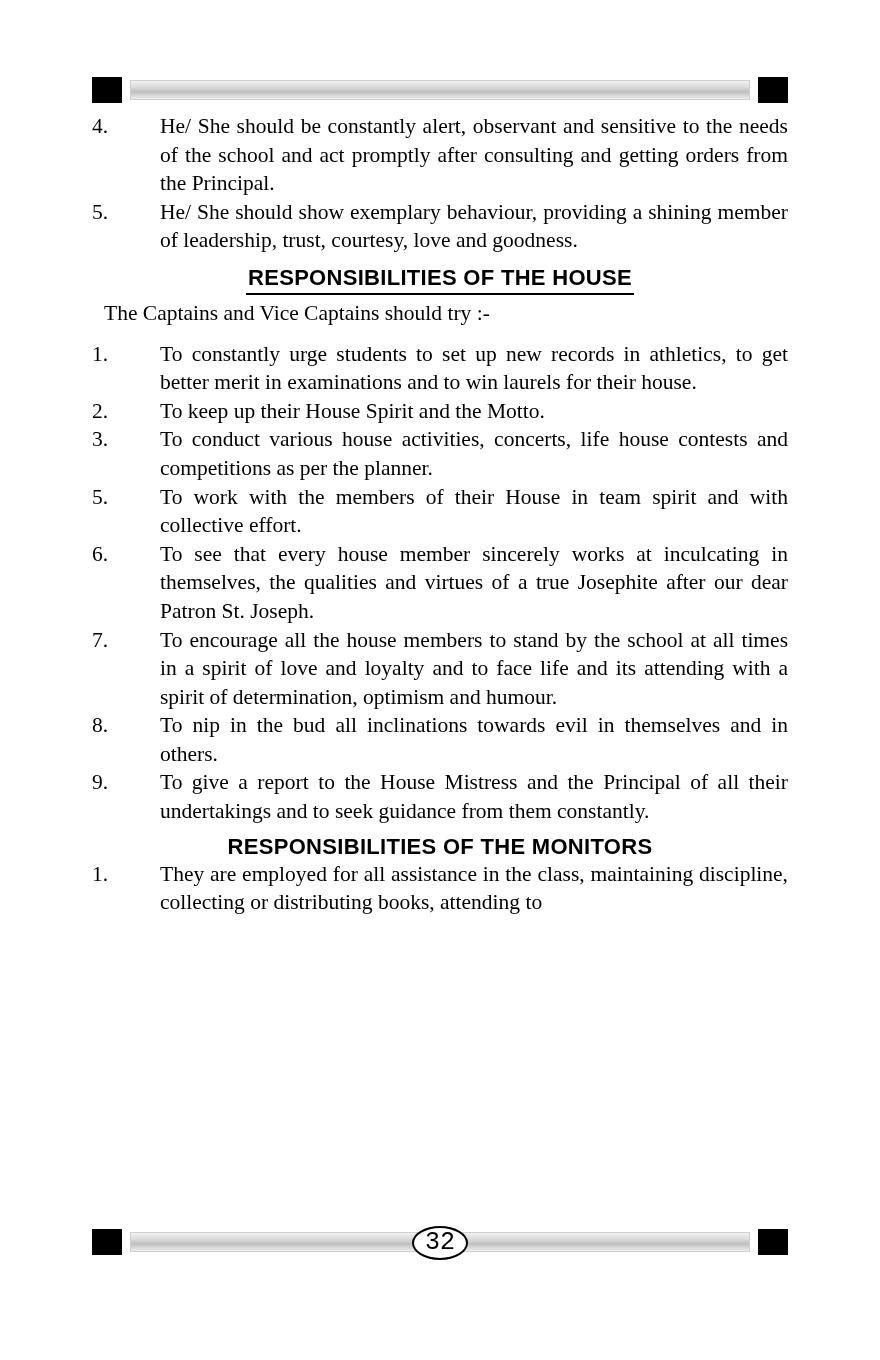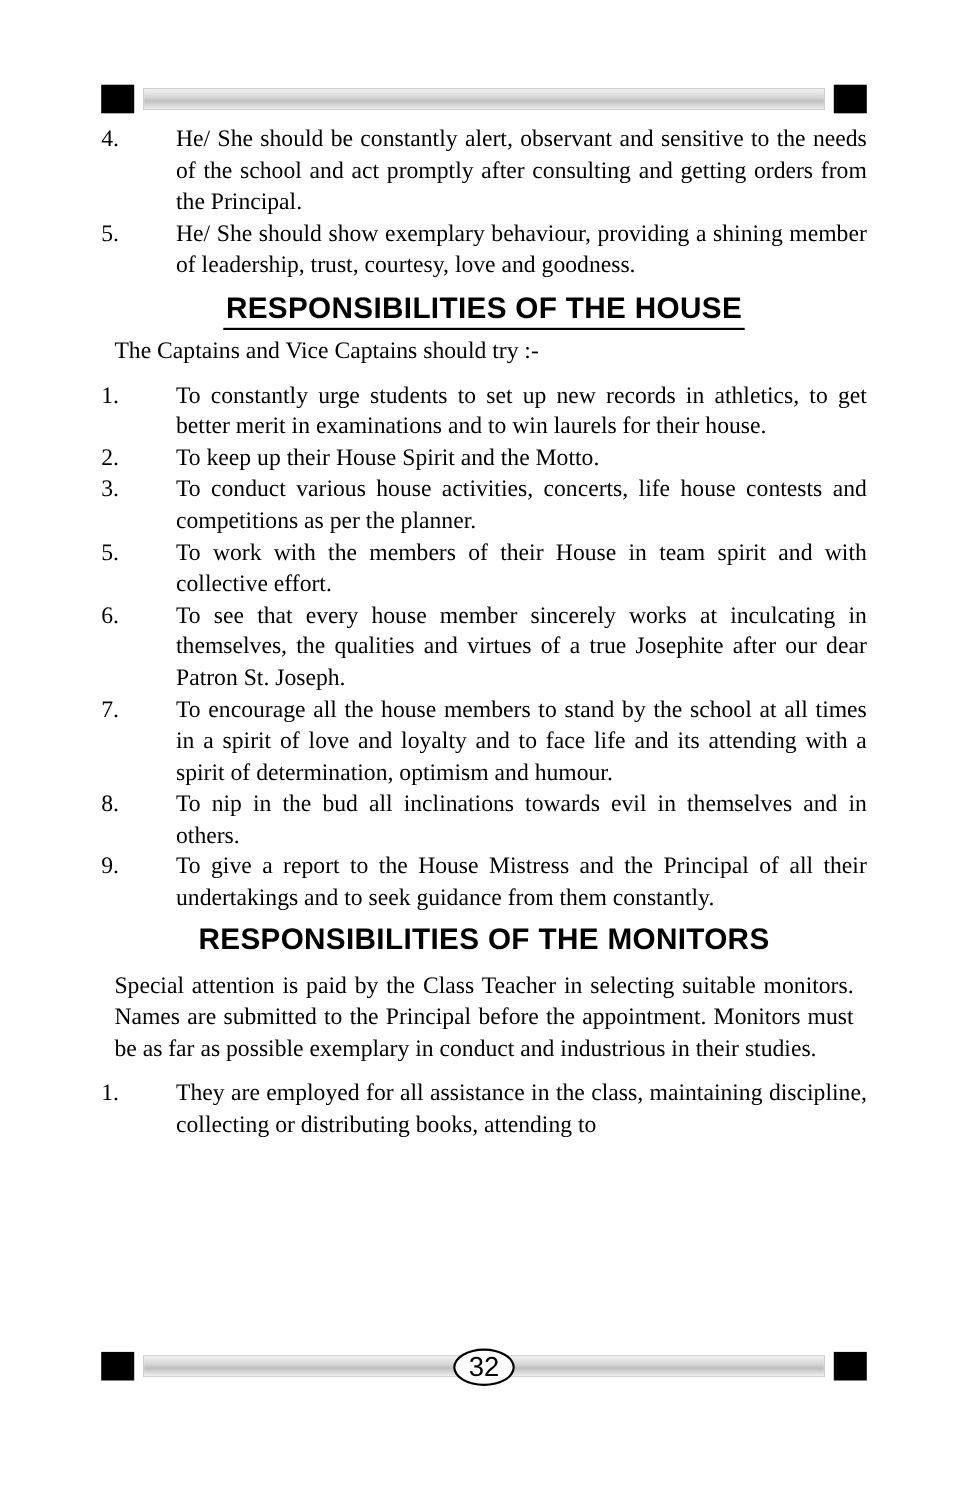--- a/index.html
+++ b/index.html
@@ -59,21 +59,21 @@
   }
   .page-number {
     background: #ffffff;
     border: 2px solid #000000;
     border-radius: 50% / 50%;
     min-width: 56px;
     height: 34px;
     line-height: 30px;
     text-align: center;
     font-size: 25px;
-    font-family: Liberation Sans, sans-serif;
+    font-family: Liberation Mono, monospace;
     padding: 0 6px;
     box-sizing: border-box;
   }
 
   
   .content {
     position: absolute;
     top: 112px;
     left: 92px;
     right: 92px;
@@ -107,21 +107,21 @@
     font-size: 21.5px;
     line-height: 1.33;
     text-align: justify;
     text-justify: inter-word;
     margin: 12px;
   }
 
   h2.section-title {
     font-family: "Liberation Sans", sans-serif;
     font-weight: bold;
-    font-size: 27px;
+    font-size: 22px;
     text-align: center;
     margin: 10px 0 2px 0;
     letter-spacing: 0.3px;
   }
   h2.section-title .u {
     border-bottom: 2px solid #000;
     padding: 0 2px 2px 2px;
     display: inline-block;
   }
   h2.section-title.line2 {
@@ -195,21 +195,20 @@
       <li class="item">
         <span class="num">9.</span>
         <span class="txt">To give a report to the House Mistress and the Principal of all their undertakings and to seek guidance from them constantly.</span>
       </li>
     </ol>
 
     <h2 class="section-title single">
       <span>RESPONSIBILITIES  OF  THE  MONITORS</span>
     </h2>
 
-    <p class="para">Special attention is paid by the Class Teacher in selecting suitable monitors. Names are submitted to the Principal before the appointment. Monitors must be as far as possible exemplary in conduct and industrious in their studies.</p>
 
     <ol class="numlist">
       <li class="item">
         <span class="num">1.</span>
         <span class="txt">They are employed for all assistance in the class, maintaining discipline, collecting or distributing books, attending to</span>
       </li>
     </ol>
 
   </div>
 

